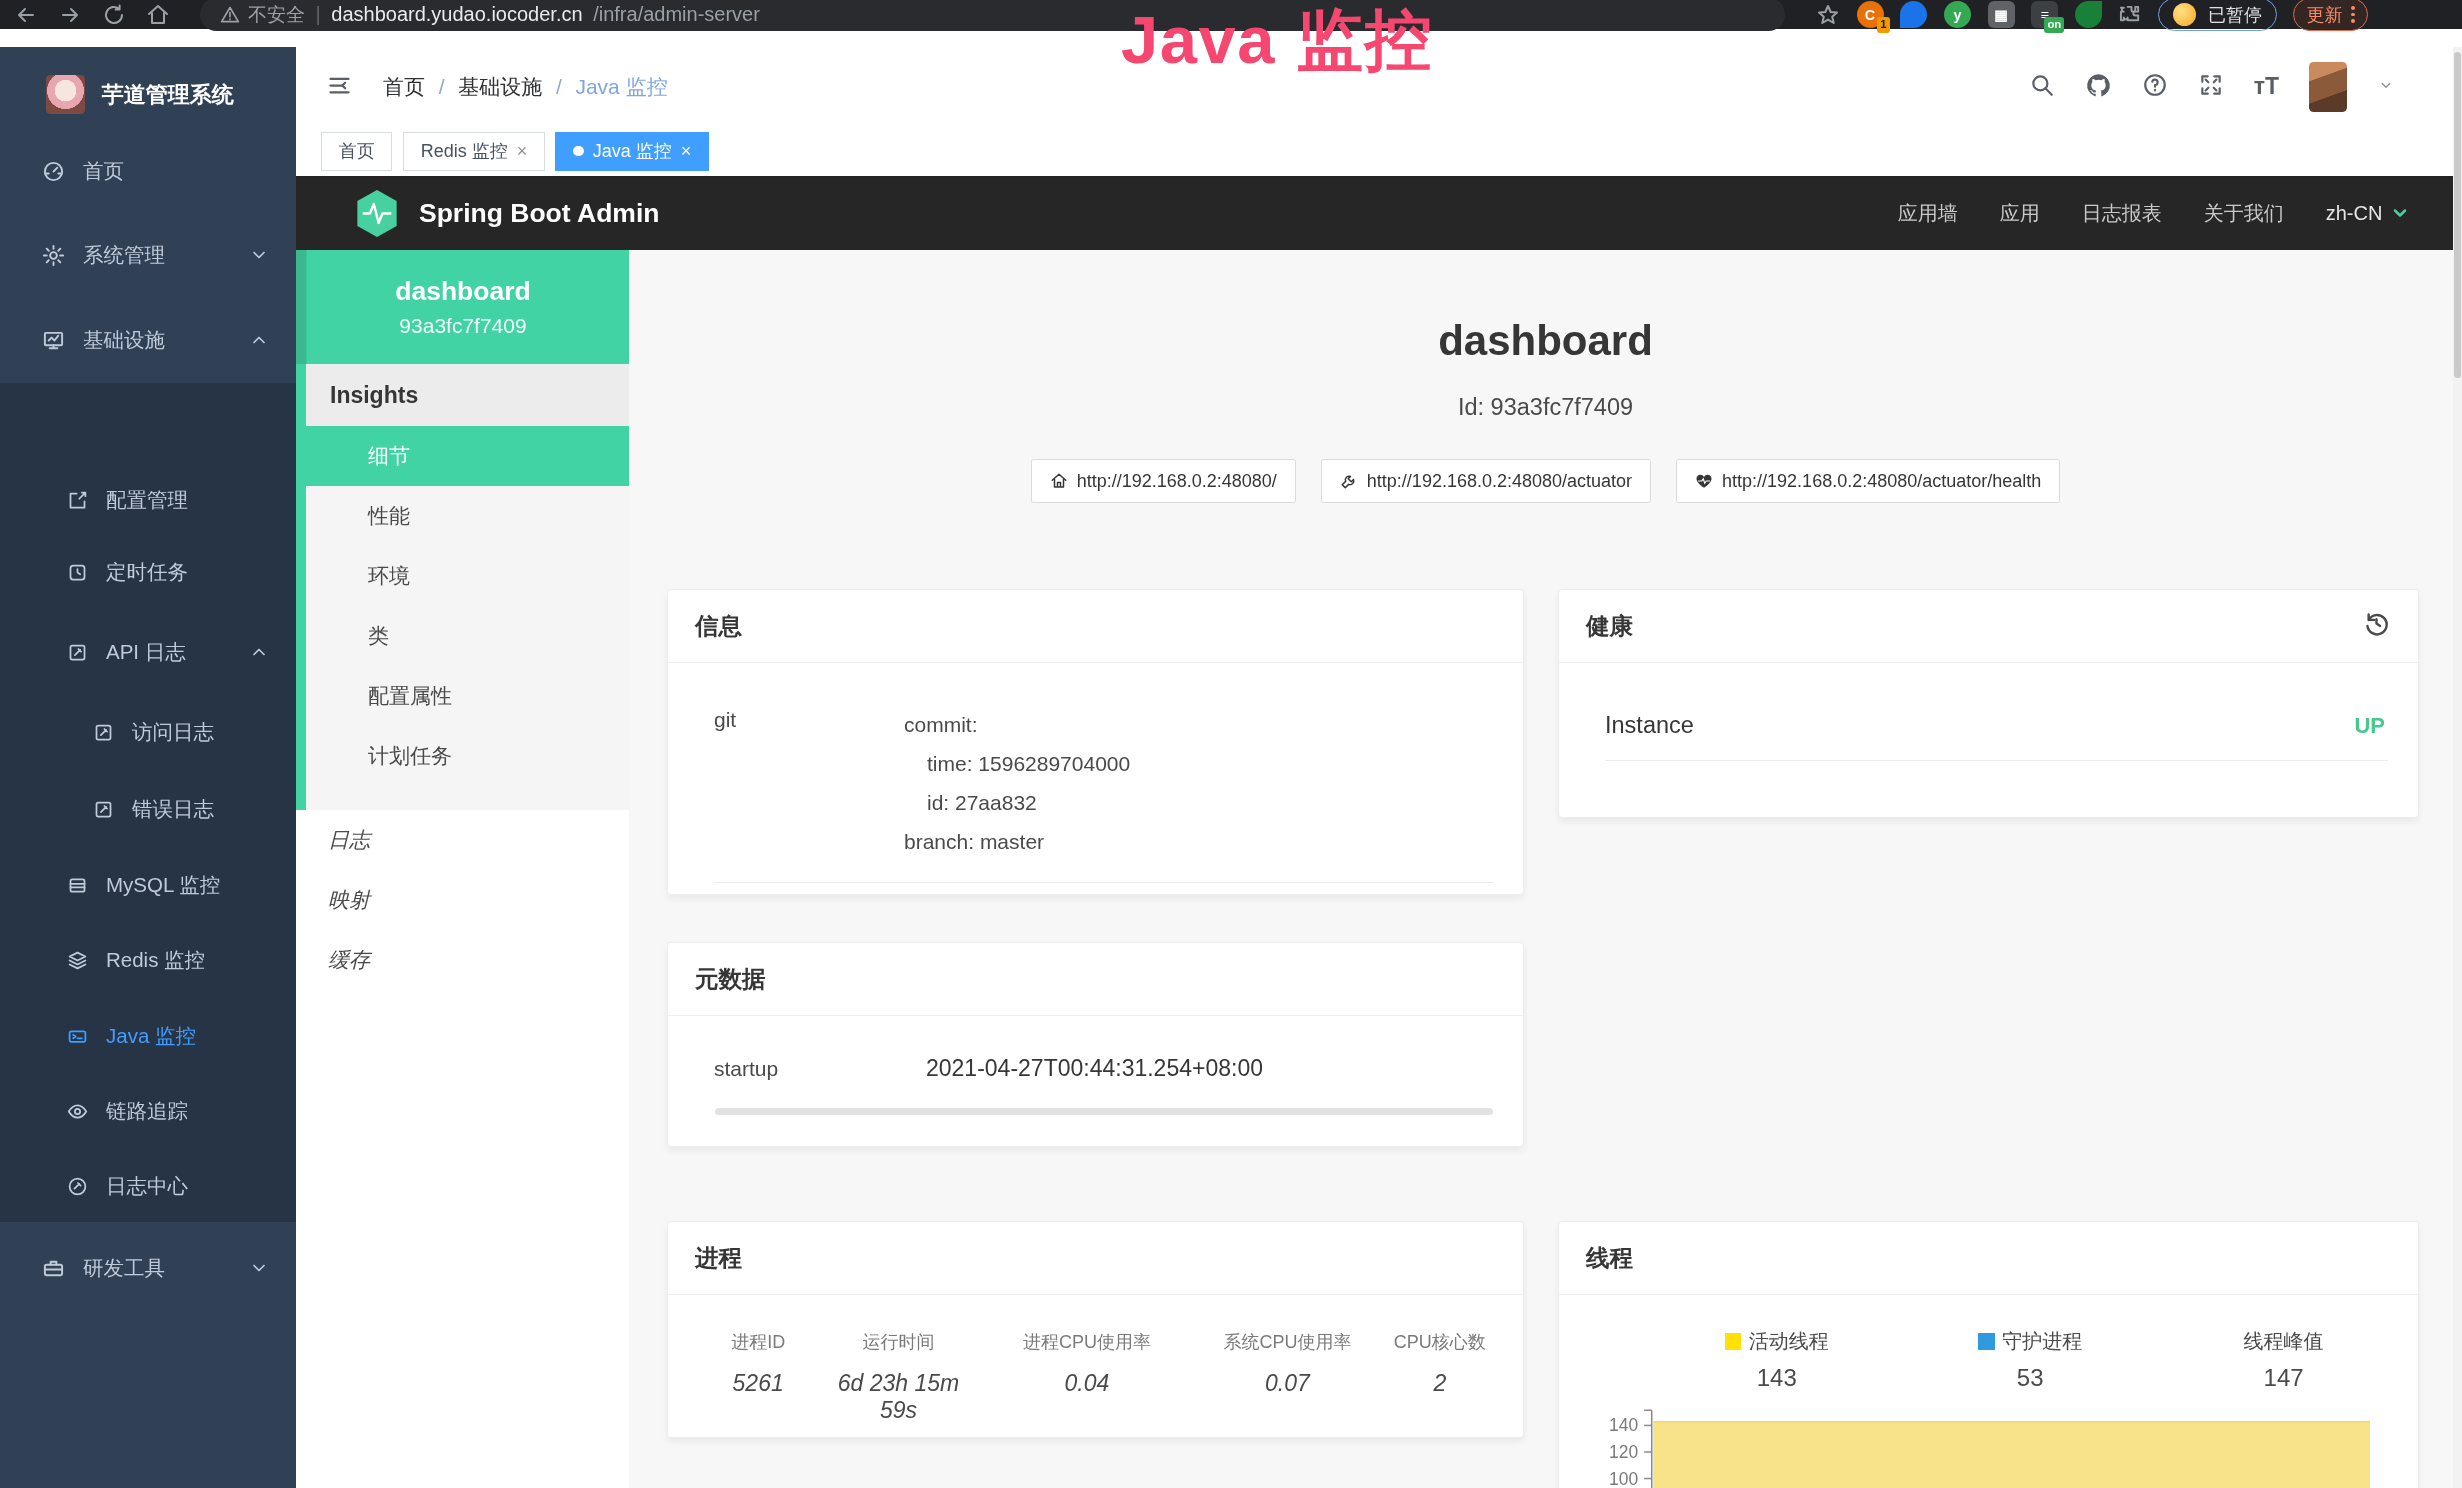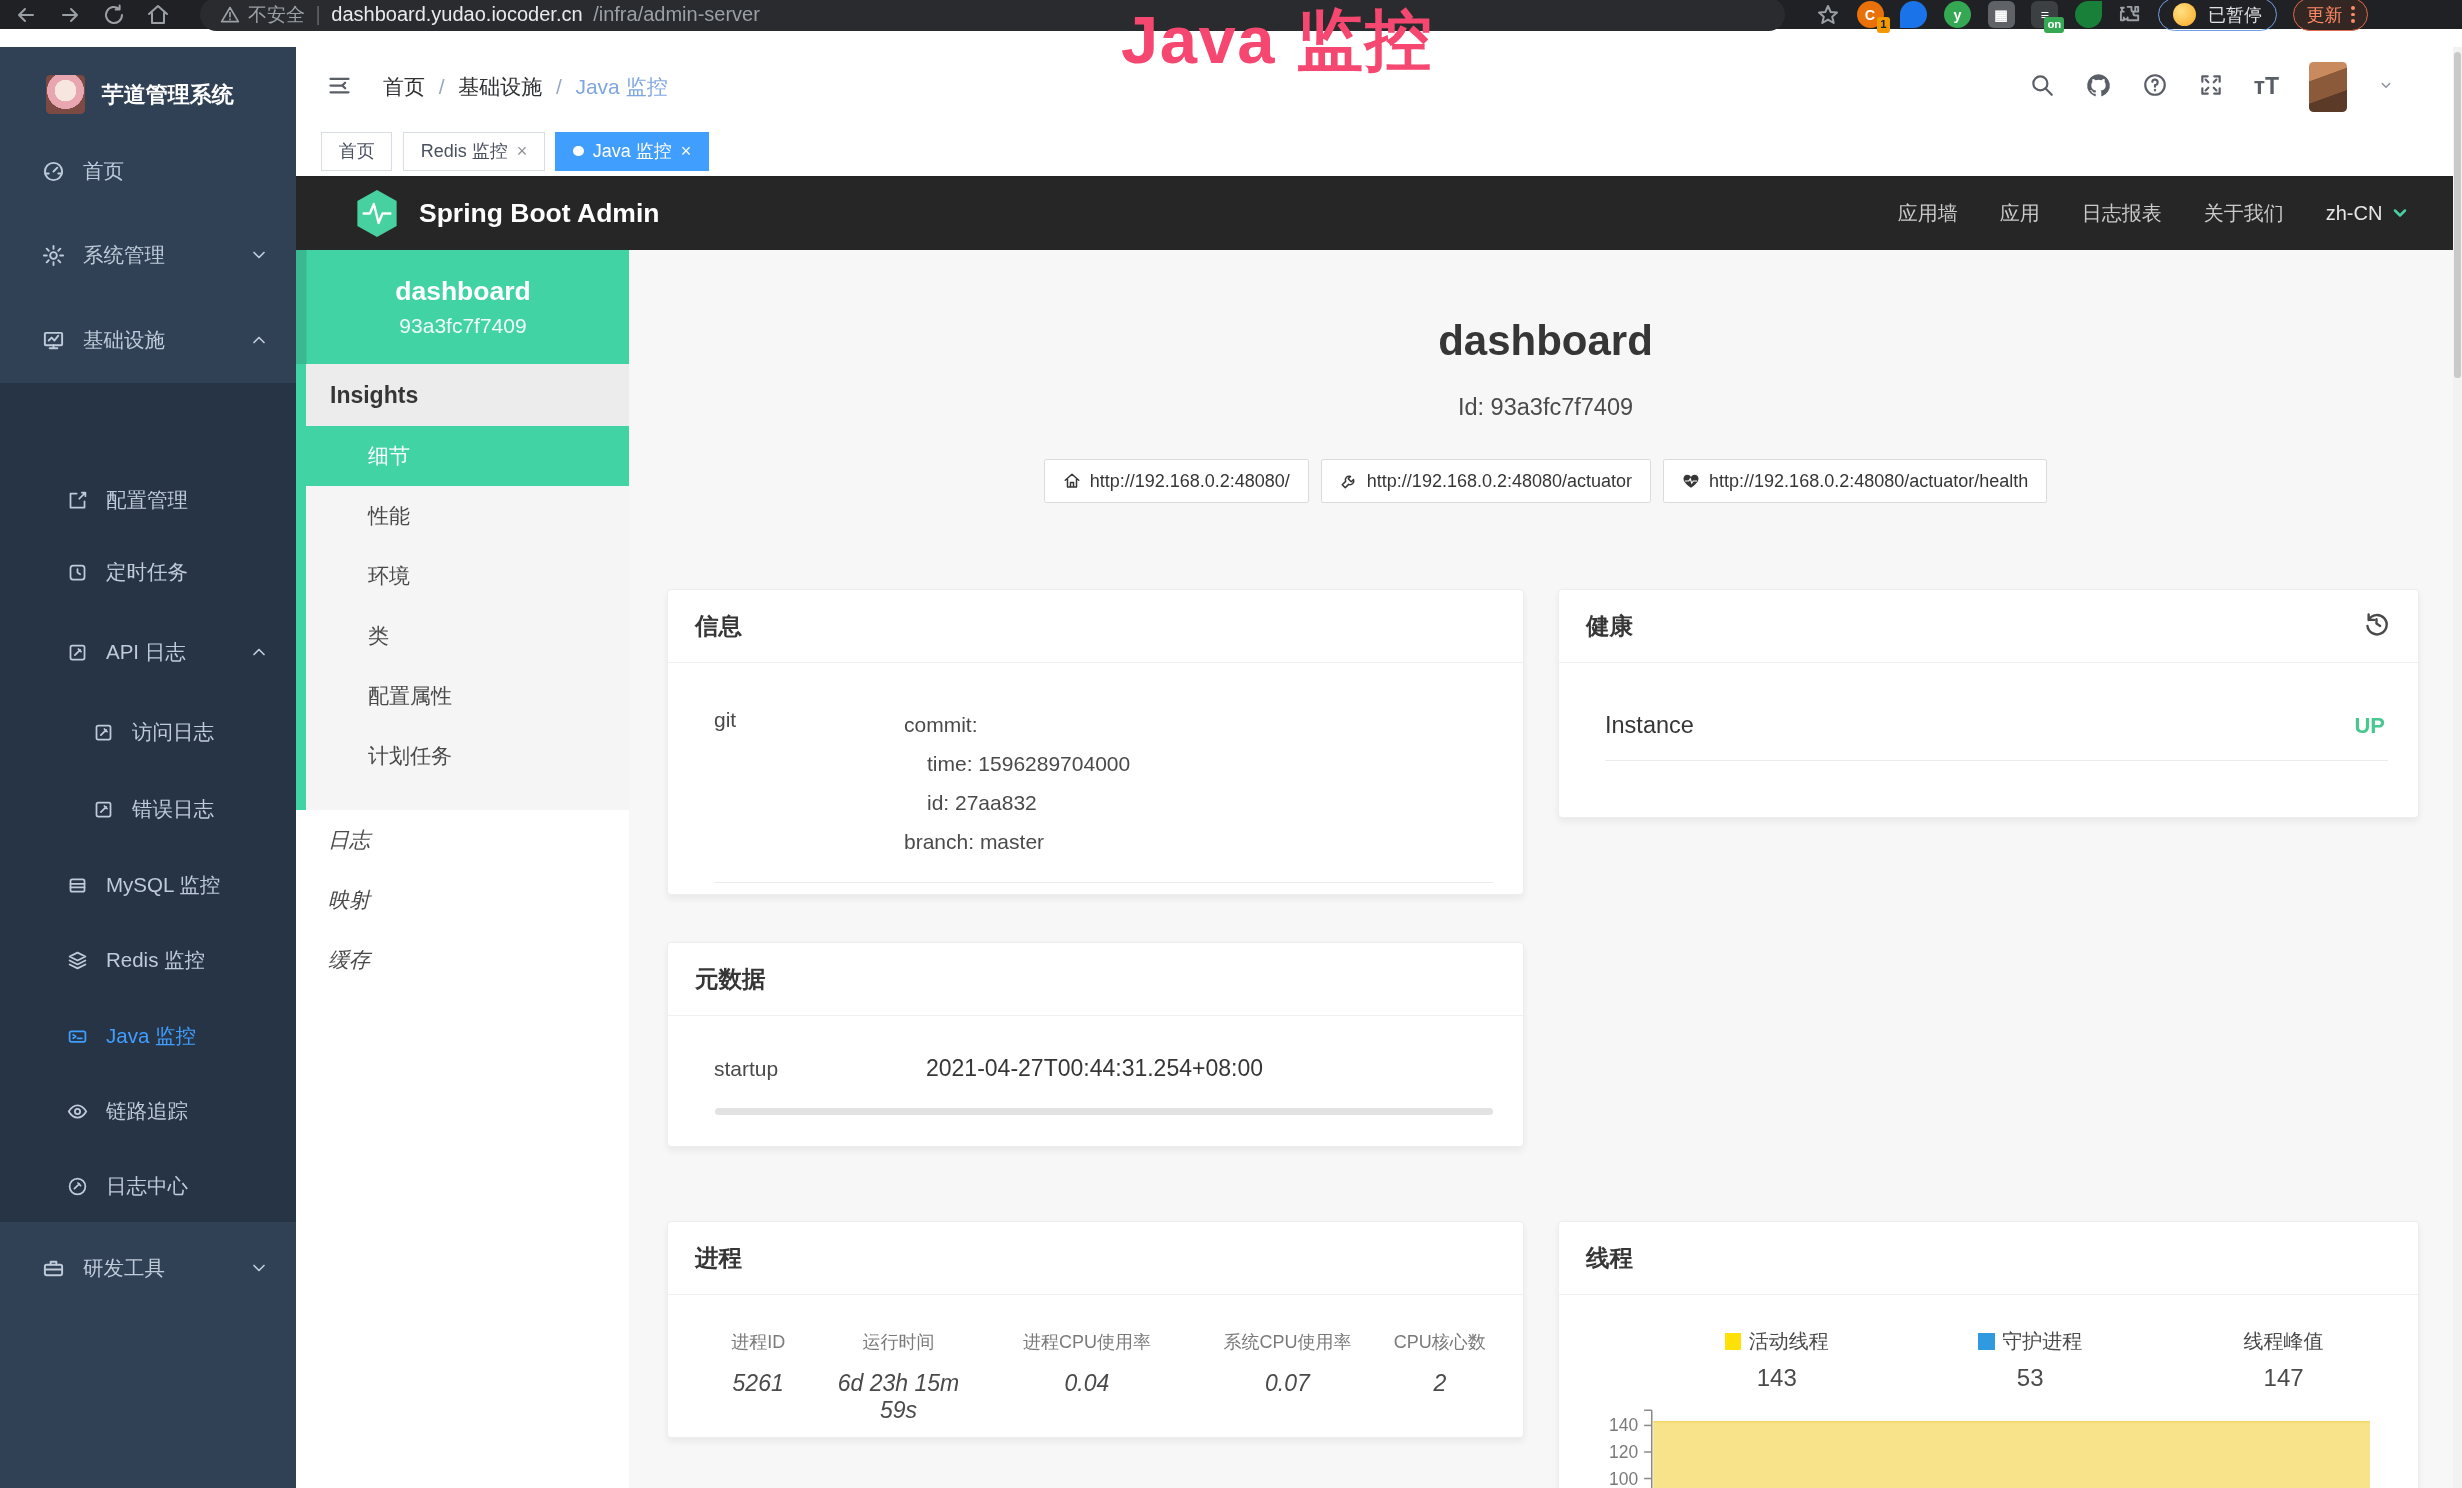--- a/index.html
+++ b/index.html
@@ -100,21 +100,21 @@
   .ins-item.active { background:#42d3a5; color:#fff; }
   .ins-tail { height:24px; background:#f5f5f5; border-left:10.6px solid #42d3a5; }
   .oth-items { position:absolute; left:0; top:560px; width:334px; }
   .oth-item { height:60px; display:flex; align-items:center; padding-left:32px; font-size:21px; color:#4a4a4a; cursor:pointer;font-style:italic; }
 
   
   .sba-main { position:absolute; left:629px; top:250px; width:1833px; height:1238px; background:#f7f7f7; }
   .m-title { position:absolute; left:0; top:67px; width:1833px; text-align:center; font-size:42px;
              font-weight:bold; color:#363636; }
   .m-id { position:absolute; left:0; top:144px; width:1833px; text-align:center; font-size:23.5px; color:#4a4a4a; }
-  .m-links { position:absolute; left:0; top:209px; width:1833px; display:flex; justify-content:center; gap:12px; }
+  .m-links { position:absolute; left:0; top:209px; width:1833px; display:flex; justify-content:center; gap:25px; }
   .m-link { background:#fff; border:0.8px solid #dbdbdb; border-radius:2.3px; height:44px; display:flex;
             align-items:center; gap:9px; padding:0 18px; font-size:18px; color:#363636; cursor:pointer; }
   .m-link .i { color:#363636; }
 
   .card { position:absolute; background:#fff; border-radius:4.6px; border:0.8px solid #ededed;
           box-shadow:0 3.8px 7.6px rgba(0,0,0,.06); }
   .card-h { display:flex; align-items:center; padding:0 27px; height:73px; border-bottom:1.5px solid #f0f0f0;
             font-size:23.5px; font-weight:bold; color:#363636; }
   .card-h .right { margin-left:auto; color:#4a4a4a; cursor:pointer; }
 

